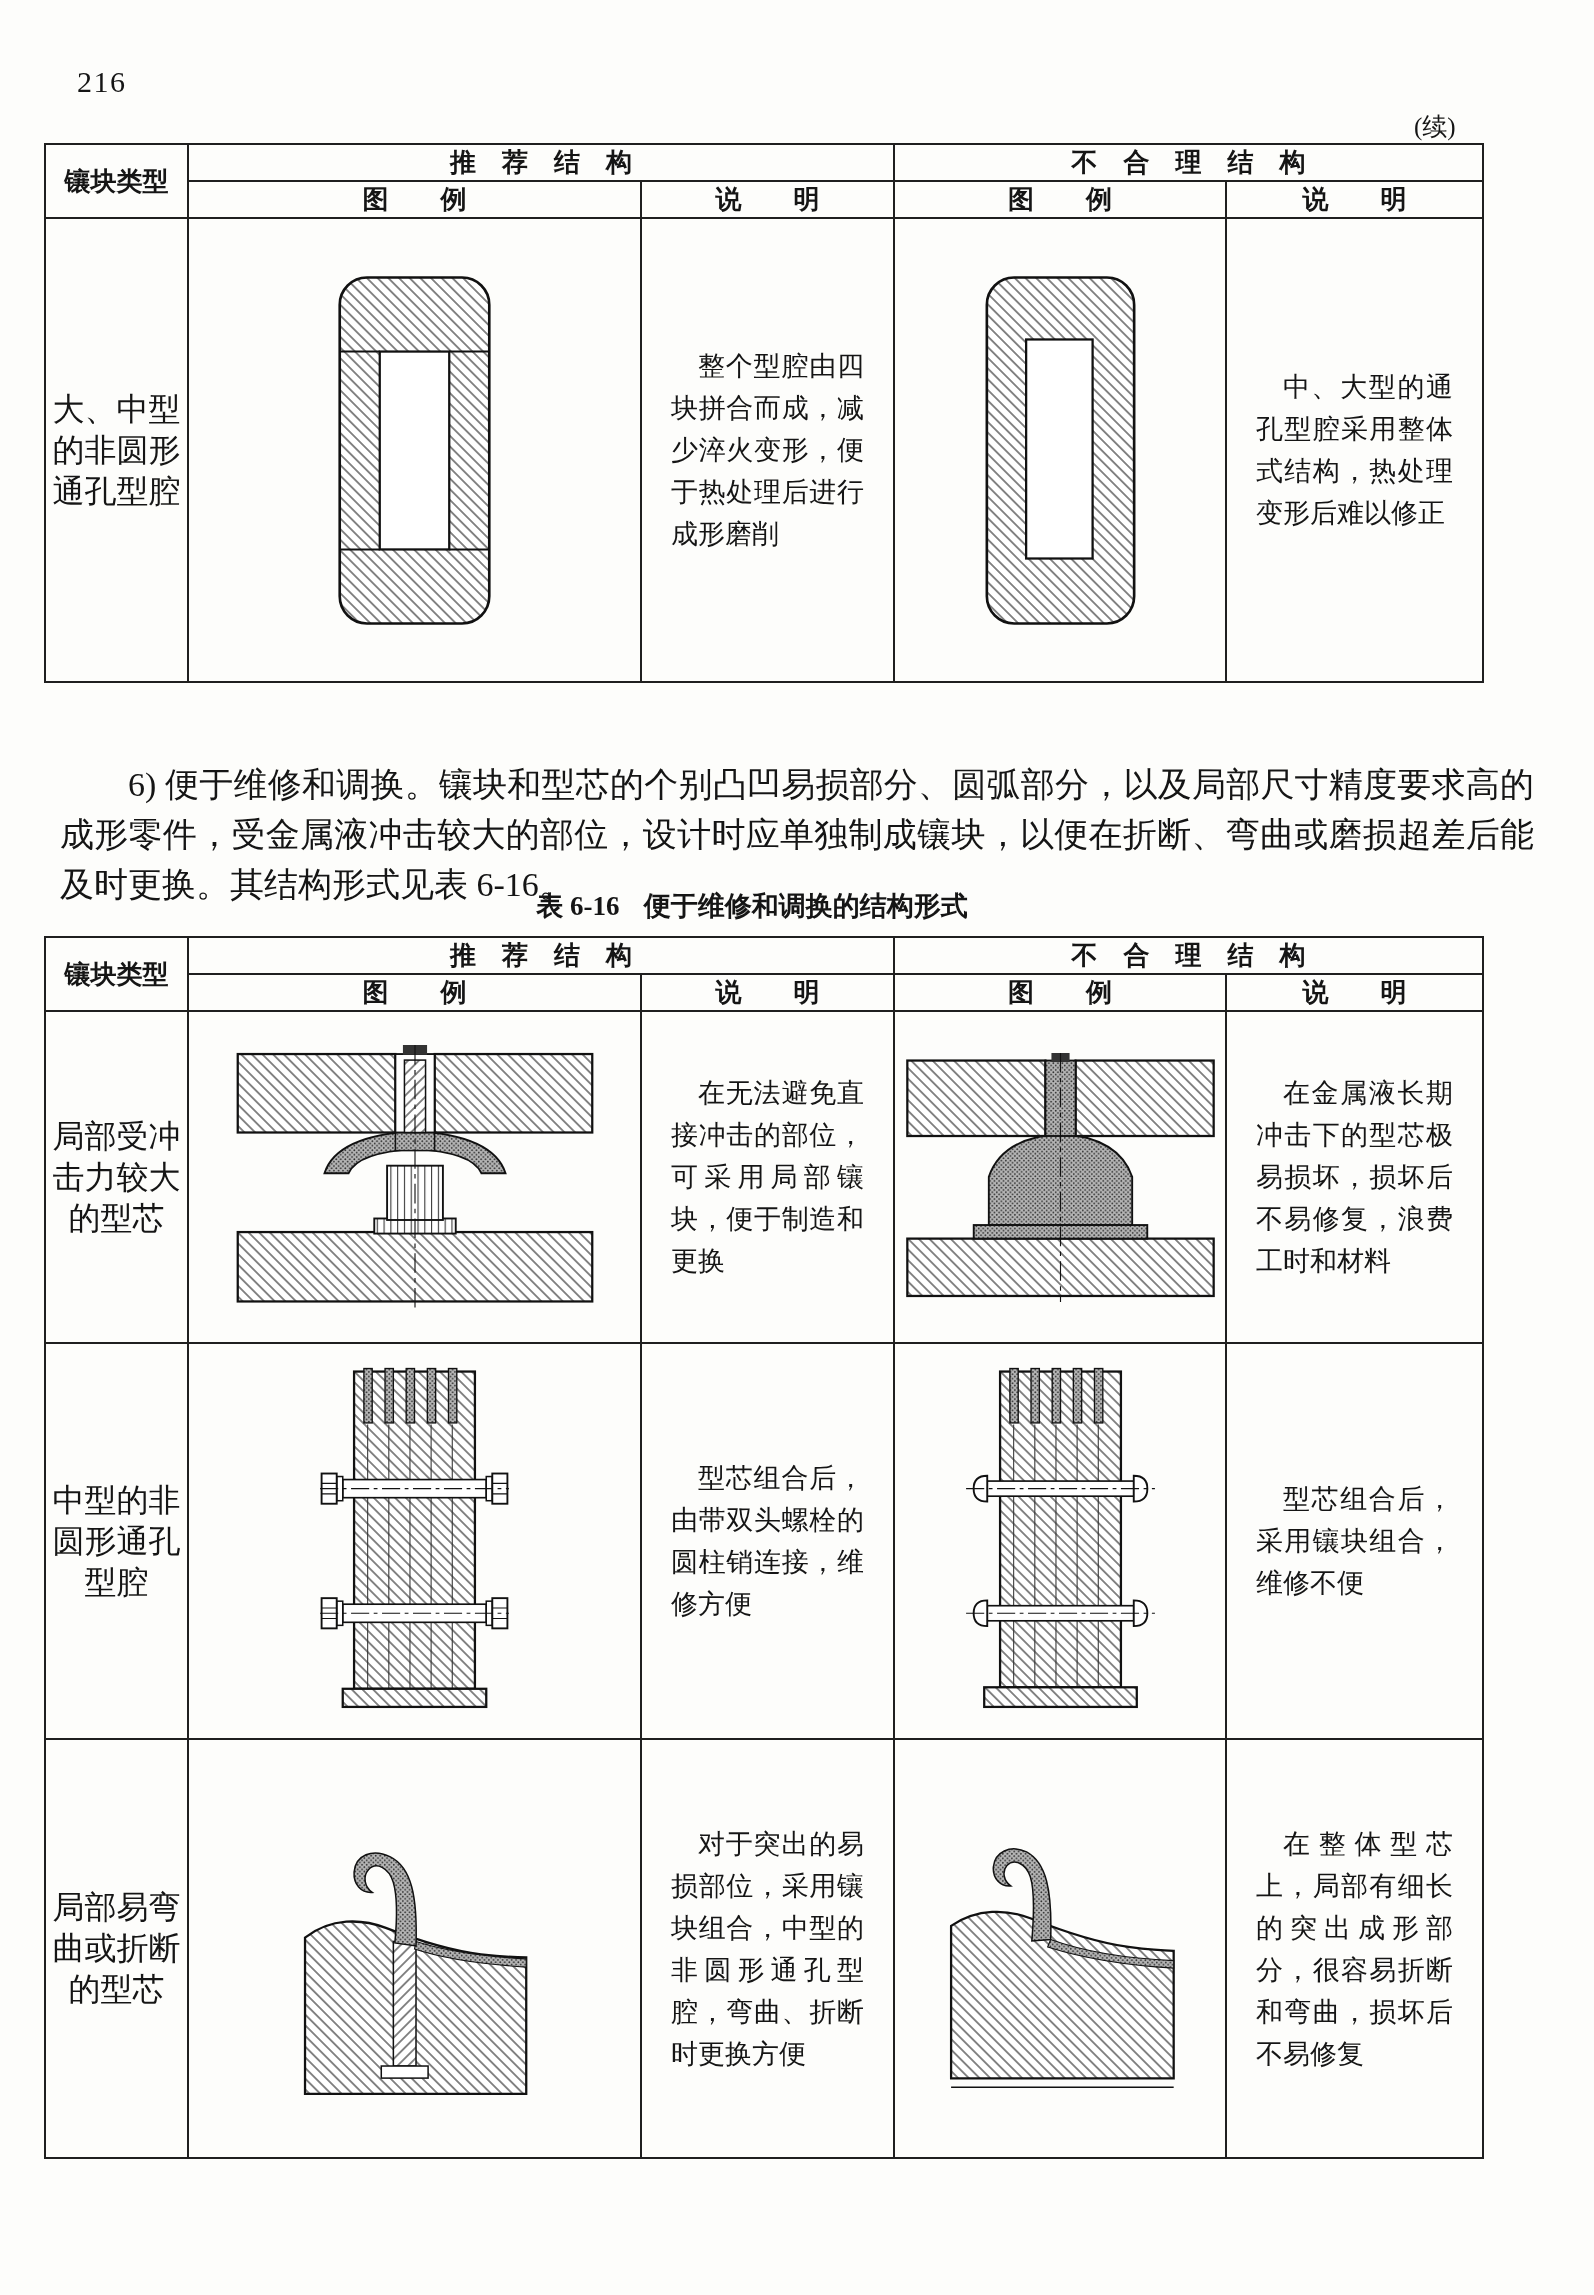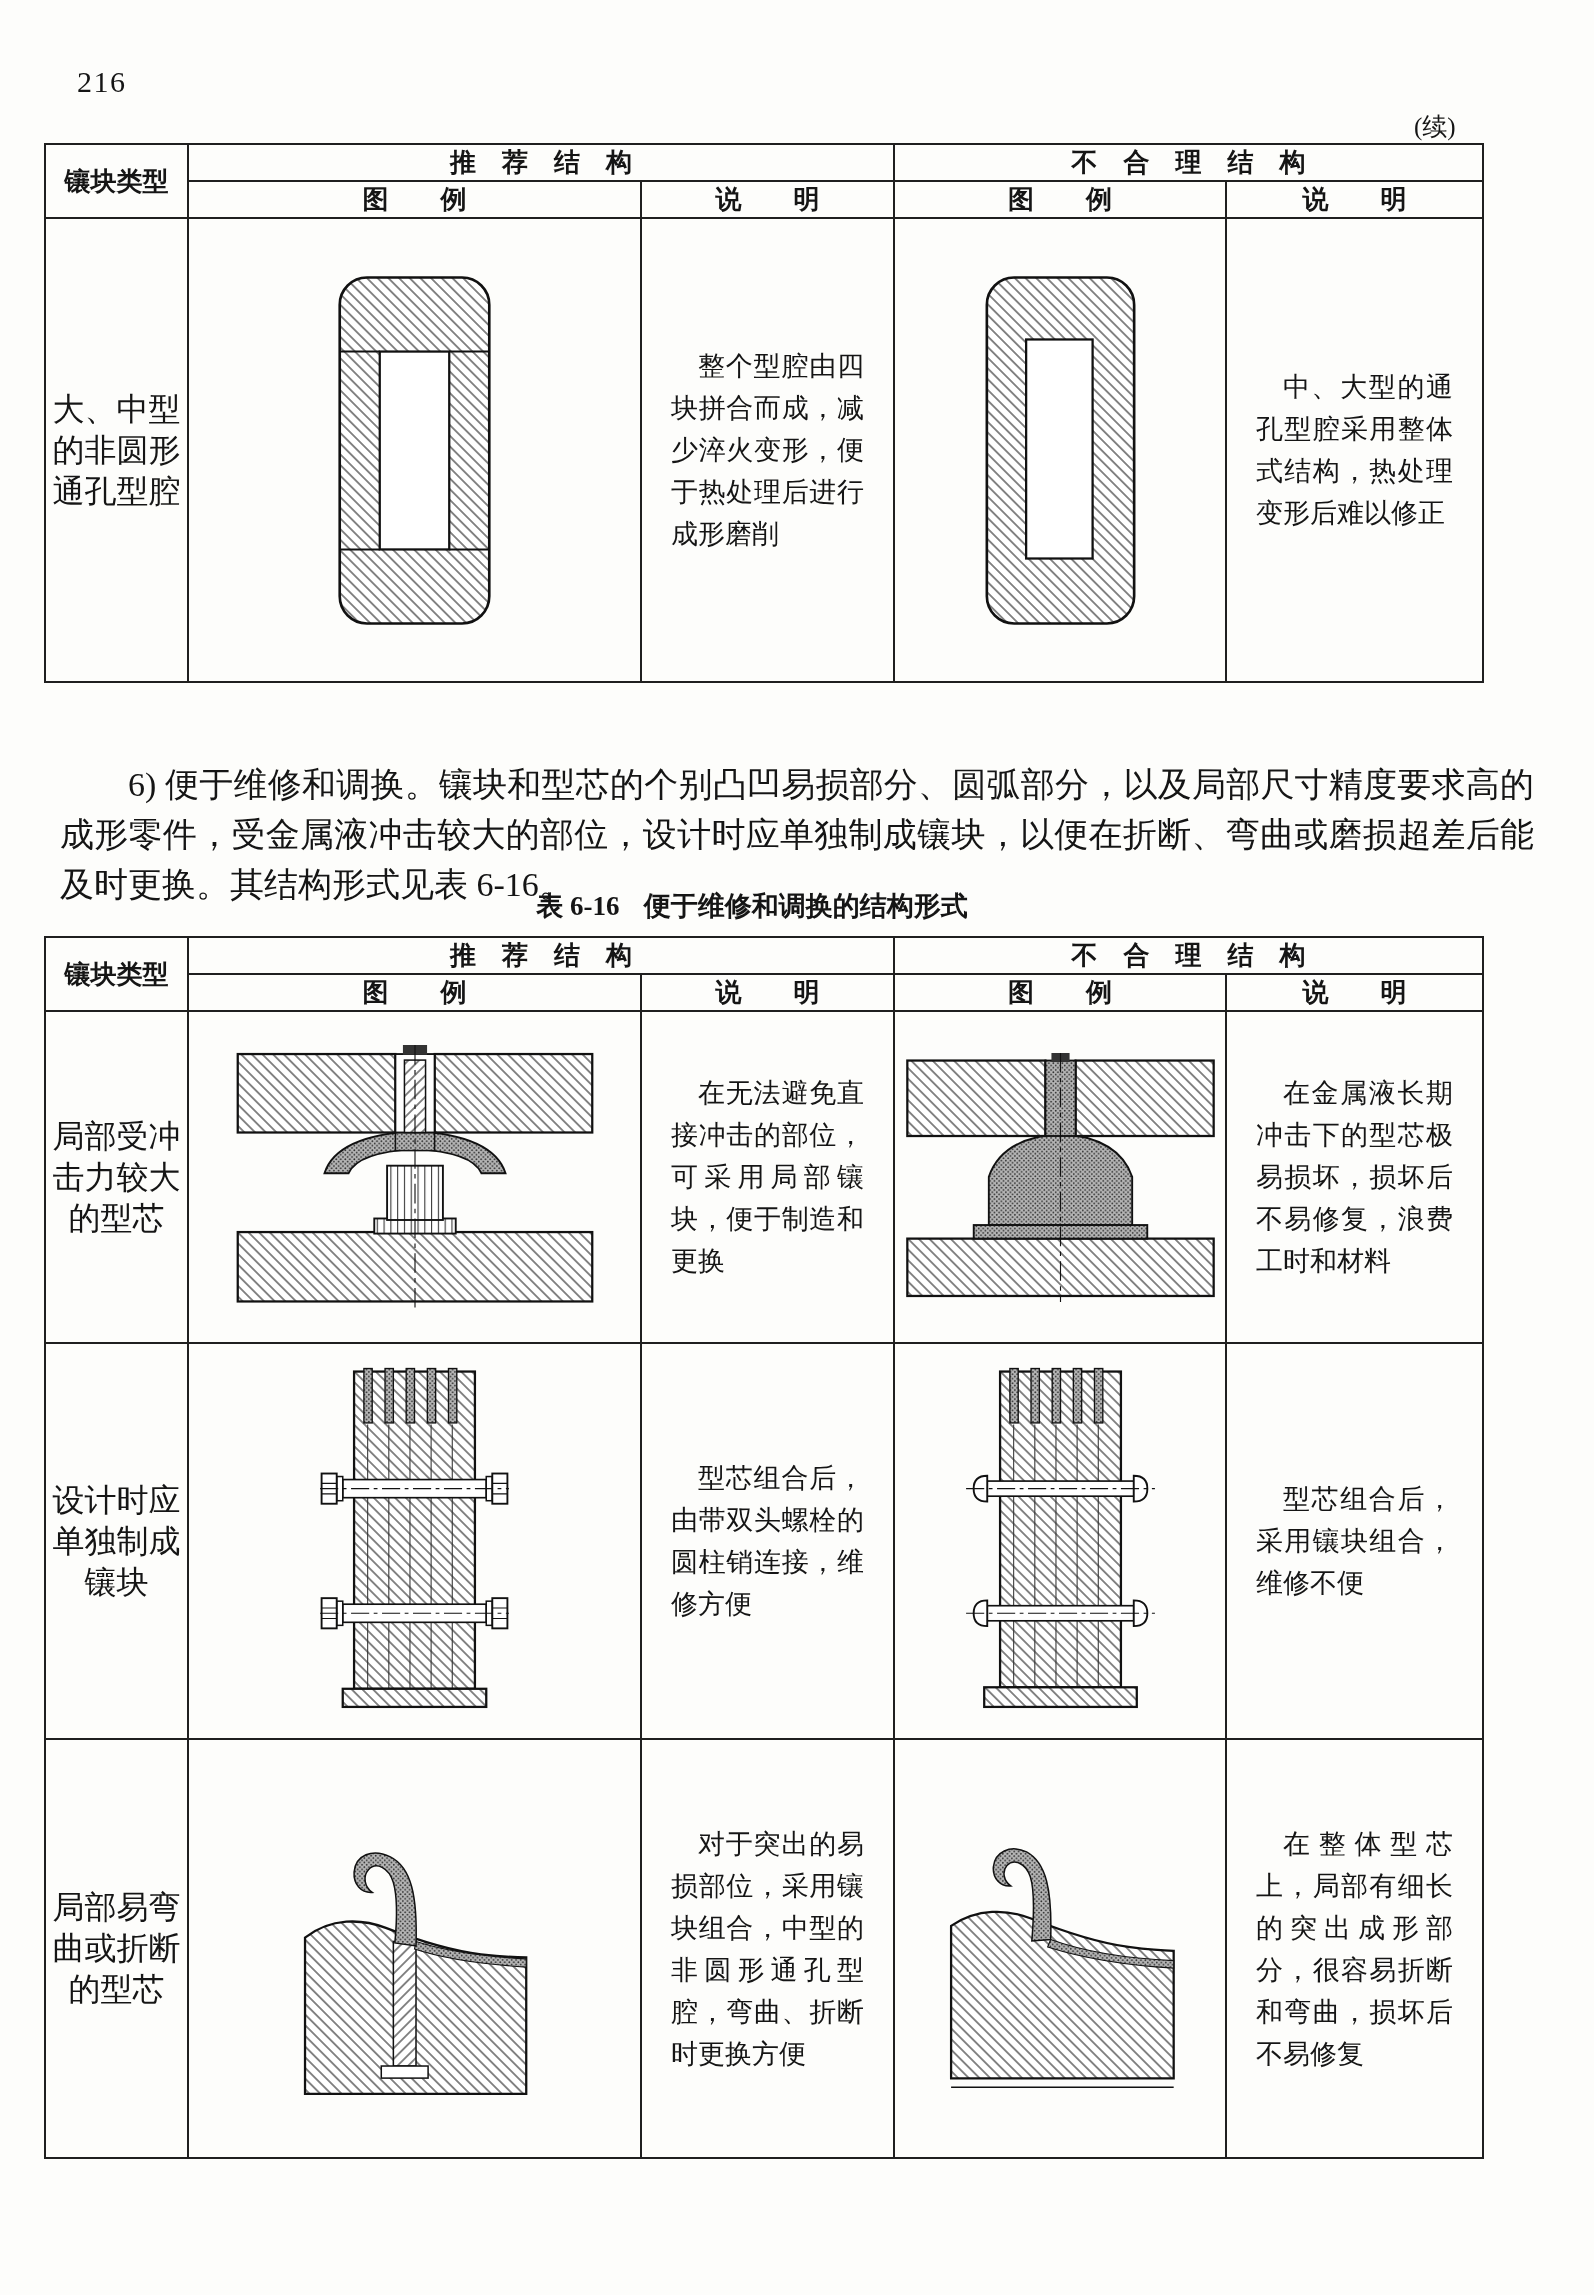--- a/index.html
+++ b/index.html
@@ -155,21 +155,21 @@
         <rect x="235" y="10" width="183" height="100" fill="url(#hA)" stroke="#111" stroke-width="3"></rect>
         <rect x="195" y="10" width="40" height="100" fill="url(#stip)" stroke="#111" stroke-width="2.5"></rect>
         <rect x="203" y="0" width="24" height="12" fill="#333"></rect>
         <path d="M215,0 V330" stroke="#111" stroke-width="1.5" stroke-dasharray="26 7 6 7" fill="none"></path>
       </svg>
     </td>
     <td class="expl">在金属液长期冲击下的型芯极易损坏，损坏后不易修复，浪费工时和材料</td>
   </tr>
 
   <tr class="r2">
-    <td class="type">设计时应单独制成镶块</td>
+    <td class="type">中型的非圆形通孔型腔</td>
     <td class="fig">
       <svg class="figsvg" width="189" height="355" viewBox="0 0 250 470">
         <rect x="45" y="10" width="160" height="420" fill="url(#hA)" stroke="#111" stroke-width="3"></rect>
         <path d="M63,80 V430 M91,80 V430 M119,80 V430 M147,80 V430 M175,80 V430" stroke="#333" stroke-width="1.4" fill="none"></path>
         <g stroke="#111" stroke-width="1.8">
           <rect x="58" y="6" width="11" height="72" fill="url(#stip)"></rect>
               <rect x="86" y="6" width="11" height="72" fill="url(#stip)"></rect>
           <rect x="114" y="6" width="11" height="72" fill="url(#stip)"></rect>
               <rect x="142" y="6" width="11" height="72" fill="url(#stip)"></rect>
           <rect x="170" y="6" width="11" height="72" fill="url(#stip)"></rect>

